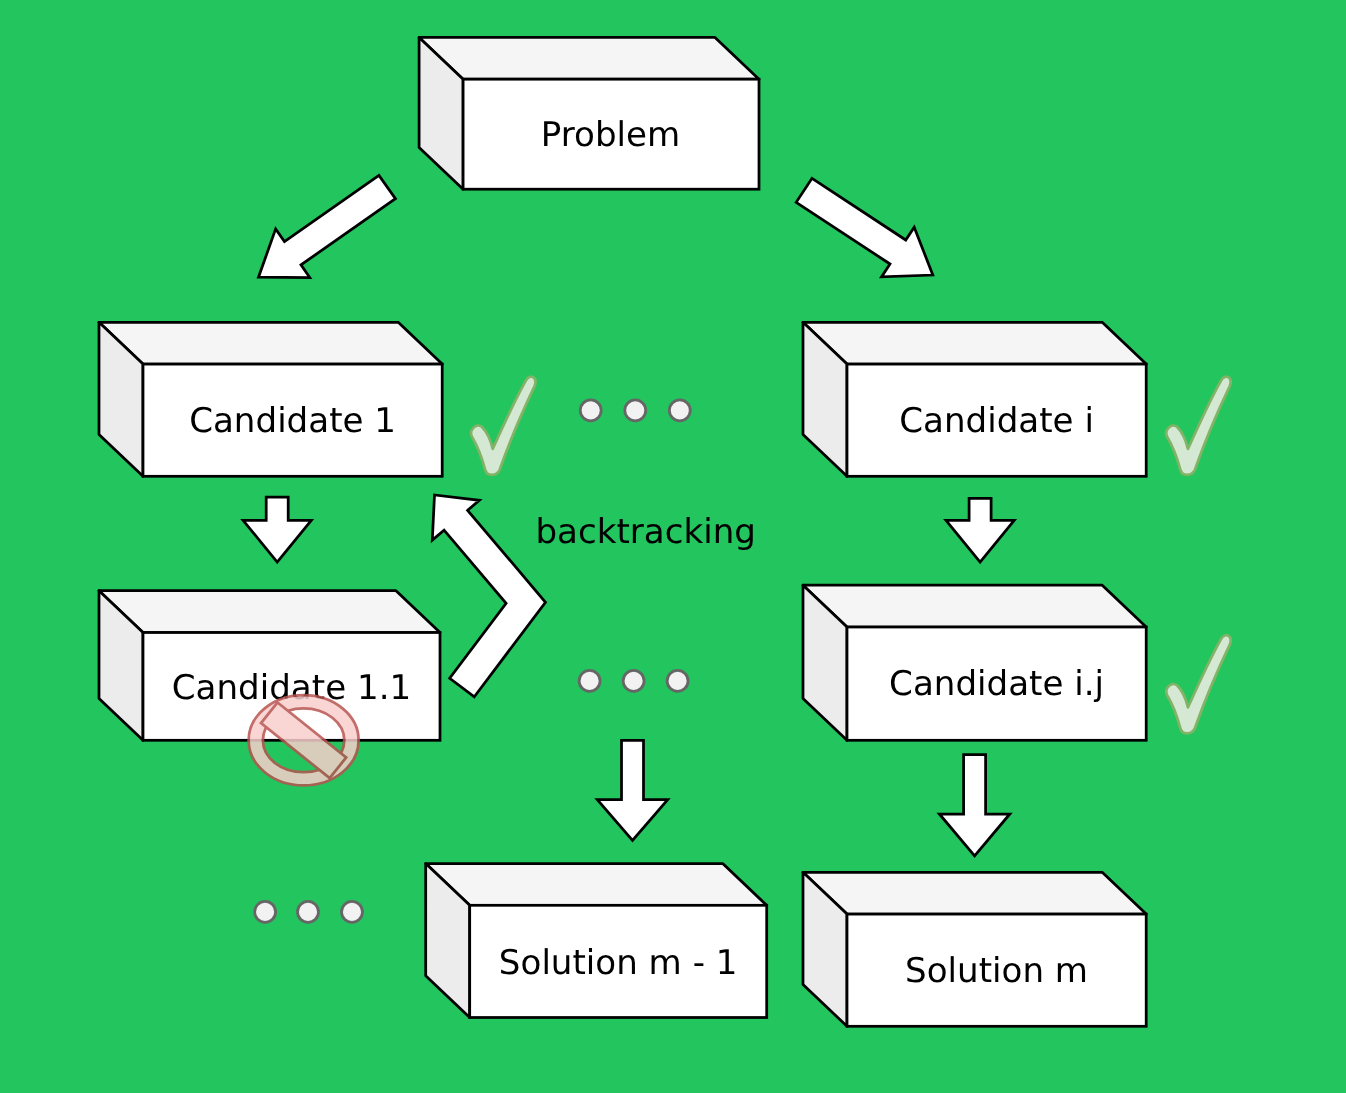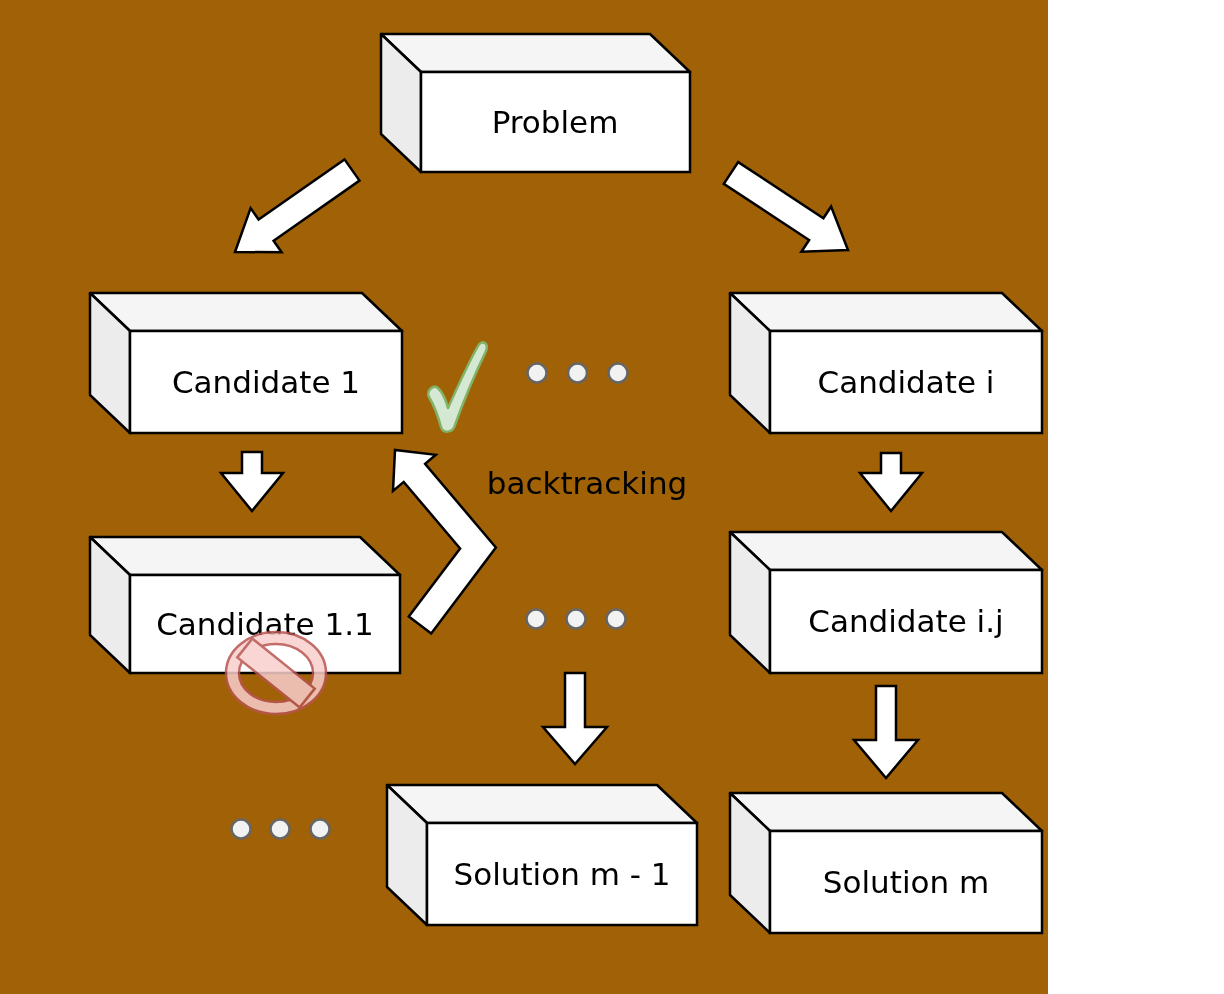--- a/index.html
+++ b/index.html
@@ -1,20 +1,20 @@
 <!DOCTYPE html>
 <html><head>
 <meta charset="utf-8">
 <style>
   html, body { margin: 0; padding: 0; background: #ffffff; }
   .canvas {
     position: relative;
-    width: 1048px;
+    width: 1224px;
     height: 994px;
-    background: #a16207;
+    background: #22c55e;
     font-family: "DejaVu Sans", sans-serif;
     overflow: hidden;
     text-align: center;
   }
   svg { display: block; }
 
   .face-front { fill: #ffffff; stroke: #000000; stroke-width: 2.5; }
   .face-top   { fill: #f5f5f5; stroke: #000000; stroke-width: 2.5; stroke-linejoin: round; }
   .face-side  { fill: #ececec; stroke: #000000; stroke-width: 2.5; stroke-linejoin: round; }
 

